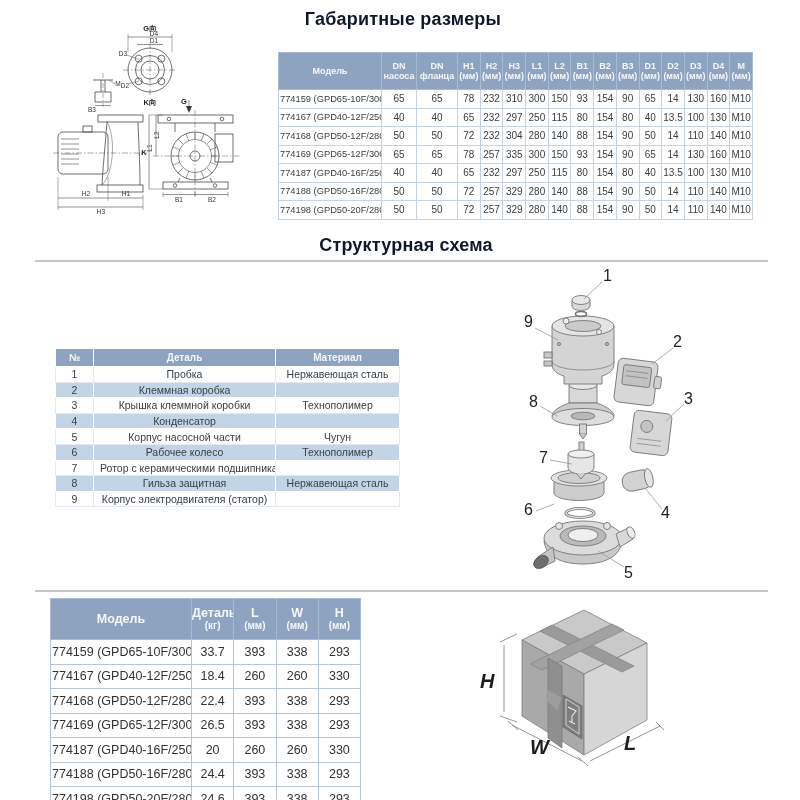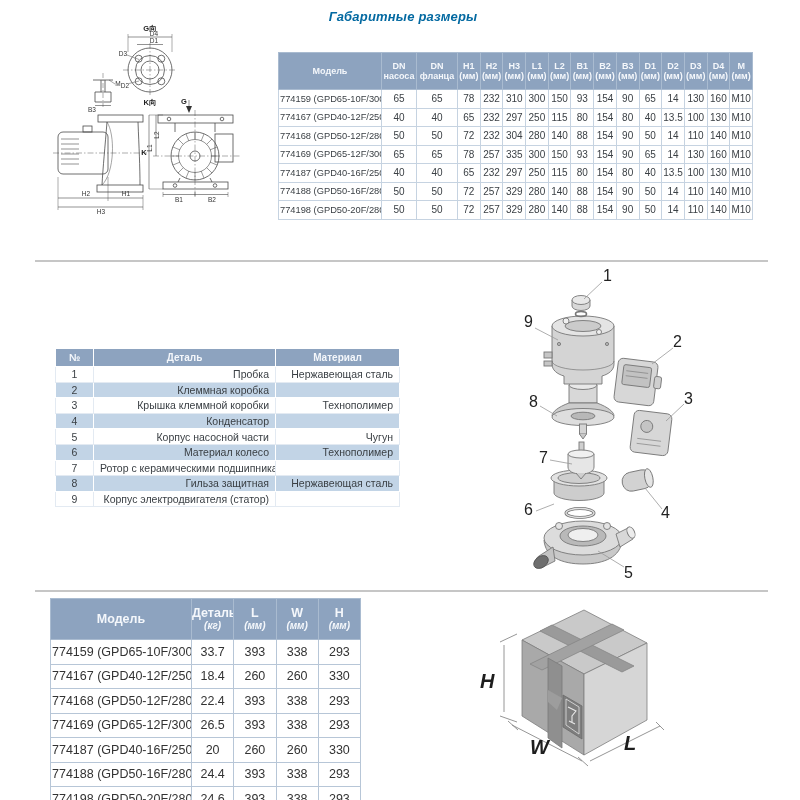--- a/index.html
+++ b/index.html
@@ -1,19 +1,19 @@
 <!DOCTYPE html>
 <html><head>
 <meta charset="utf-8">
 <style>
   html,body{margin:0;padding:0;background:#fff;}
   .page{position:relative;width:800px;height:800px;background:#ffffff;overflow:hidden;
         font-family:"Liberation Sans",sans-serif;color:#3b4045;}
   .section-title{position:absolute;transform:translateX(-50%);white-space:nowrap;
-        font-size:13px;font-weight:600;color:#0369a1;letter-spacing:.2px;font-style:italic;}
+        font-size:18px;font-weight:600;color:#0f172a;letter-spacing:.2px;}
   #title-dimensions{left:403px;top:9px;}
   #title-structure{left:406px;top:235px;}
   #title-packaging{left:430px;top:555px;}
   .divider{position:absolute;left:35px;width:733px;height:2px;background:#c6c6c6;}
   #divider-structure{top:260px;}
   #divider-packaging{top:590px;}
 
   table{border-collapse:collapse;table-layout:fixed;}
   th,td{overflow:hidden;}
 
@@ -28,33 +28,33 @@
   .dims-table th:nth-child(2){width:34px;}
   .dims-table th:nth-child(3){width:40px;}
   .hl{font-weight:600;}
   .hu{font-weight:600;text-align:center;}
 
   
   .parts-table{position:absolute;left:55px;top:348px;width:345px;}
   .parts-table th{background:#8da3bf;color:#f4f7fb;font-weight:600;font-size:10px;
         height:17px;padding:0 5px;border:1px solid #fff;text-align:center;}
   .parts-table td{font-size:10.5px;height:13.6px;padding:.5px 6px;border:1px solid #fff;
-        color:#3b4045;text-align:right;white-space:nowrap;}
+        color:#3b4045;text-align:center;white-space:nowrap;}
   .parts-table tr:nth-child(even) td{background:#c2d4e6;}
   .parts-table tr:nth-child(odd) td{background:#fff;border-color:#e3eaf2;}
   .parts-table td:first-child{text-align:center;}
   .parts-table th:nth-child(1){width:27px;}
   .parts-table th:nth-child(3){width:113px;}
 
   
   .pack-table{position:absolute;left:50px;top:598px;width:311px;}
   .pack-table th{background:#8da3bf;color:#f4f7fb;font-weight:600;height:38px;
         border:1px solid #a9bbd0;text-align:center;vertical-align:middle;padding:1px 0;}
   .pack-table th .hl{font-size:12.5px;line-height:14px;}
-  .pack-table th .hu{font-size:10px;line-height:12px;font-style:italic;}
+  .pack-table th .hu{font-size:10px;line-height:12px;}
   .pack-table td{border:1px solid #b7c6d7;font-size:12.5px;height:21.5px;text-align:center;
         background:#fff;color:#333;white-space:nowrap;}
   .pack-table th:nth-child(1){width:140px;}
 
   
   .tech-drawing{position:absolute;left:45px;top:22px;}
   .exploded{position:absolute;left:440px;top:266px;}
   .box-figure{position:absolute;left:462px;top:598px;}
   svg text{font-family:"Liberation Sans",sans-serif;}
   .dimlabel{font-size:6.5px;fill:#333;}
@@ -381,20 +381,21 @@
           <td>90</td>
           <td>50</td>
           <td>14</td>
           <td>110</td>
           <td>140</td>
           <td>M10</td>
         </tr>
       </tbody>
   </table>
 
+  <div class="section-title" id="title-structure">Структурная схема</div>
   <div class="divider" id="divider-structure"></div>
 
   <table class="parts-table">
     <thead>
         <tr>
           <th>№</th>
           <th>Деталь</th>
           <th>Материал</th>
         </tr>
       </thead>
@@ -419,21 +420,21 @@
           <td>Конденсатор</td>
           <td></td>
         </tr>
         <tr>
           <td>5</td>
           <td>Корпус насосной части</td>
           <td>Чугун</td>
         </tr>
         <tr>
           <td>6</td>
-          <td>Материал колесо</td>
+          <td>Рабочее колесо</td>
           <td>Технополимер</td>
         </tr>
         <tr>
           <td>7</td>
           <td>Ротор с керамическими подшипниками</td>
           <td></td>
         </tr>
         <tr>
           <td>8</td>
           <td>Гильза защитная</td>

